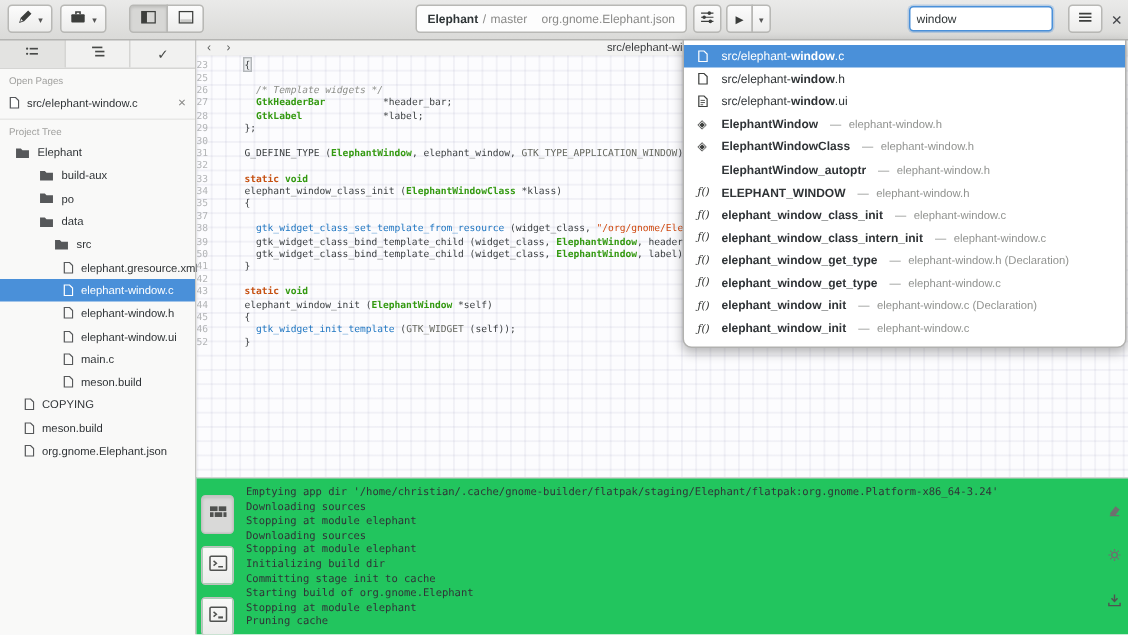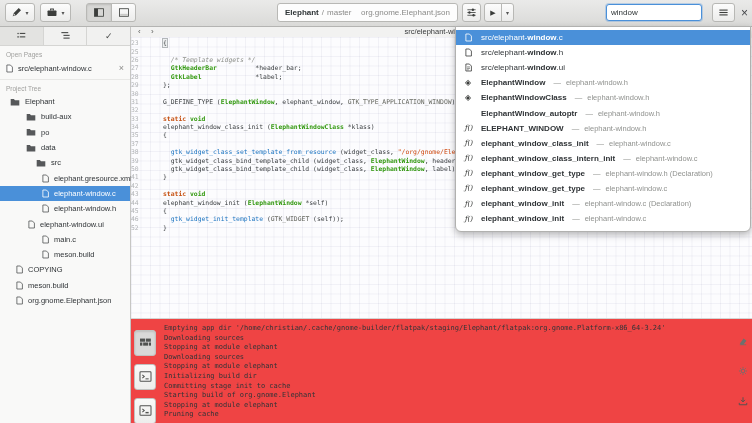--- a/index.html
+++ b/index.html
@@ -81,21 +81,21 @@
   .p-row.sel{background:#4a90d9;}
   .p-ic{width:16px;flex:none;display:flex;align-items:center;color:#3d3f3d;font-size:8px;}
   .p-ic.fn{font-size:7px;font-style:italic;font-family:"DejaVu Serif",serif;color:#2d2f2d;}
   .p-name{font-size:8px;color:#2f3336;white-space:nowrap;}
   .p-name b{font-weight:bold;}
   .p-row.sel .p-name,.p-row.sel .p-ic{color:#fff;}
   .p-dash{font-size:7.5px;color:#90928f;margin:0 5px 0 8px;}
   .p-loc{font-size:7.5px;color:#90928f;white-space:nowrap;}
 
   
-  .bottom{position:absolute;left:131px;right:0;top:318px;bottom:0;background:#ef4444;
+  .bottom{position:absolute;left:131px;right:0;top:318px;bottom:0;background:#22c55e;
     border-top:1px solid #d4d4d3;box-sizing:border-box;}
   .bp-tabs{position:absolute;left:3px;top:11px;display:flex;flex-direction:column;gap:8px;}
   .bp-tab{width:22px;height:26px;box-sizing:border-box;border:1px solid #c2c2c0;border-radius:3px;
     background:linear-gradient(#f9f9f8,#ededec);display:flex;align-items:center;justify-content:center;
     color:#505250;cursor:pointer;}
   .bp-tab.active{background:#d9d9d8;box-shadow:inset 0 1px 2px rgba(0,0,0,.12);}
   .bp-out{position:absolute;left:33px;top:5px;right:18px;margin:0;
     font-family:"DejaVu Sans Mono",monospace;font-size:7px;line-height:9.6px;color:#303437;}
   .bp-actions{position:absolute;right:4px;top:13px;display:flex;flex-direction:column;gap:12px;
     align-items:center;color:#6e706e;}
@@ -276,21 +276,21 @@
           <span class="t-lb">elephant-window.c</span>
         </div>
         <div class="tree-row" style="padding-left: 42px;">
           <span class="t-ic" style="color: rgb(86, 88, 90);">
             <svg width="7" height="9" viewBox="0 0 12 14">
               <path d="M1.5 1h6l3.5 3.5V13h-9.5z" fill="none" stroke="currentColor" stroke-width="1.4"></path>
             </svg>
           </span>
           <span class="t-lb">elephant-window.h</span>
         </div>
-        <div class="tree-row" style="padding-left: 28px;">
+        <div class="tree-row" style="padding-left: 42px;">
           <span class="t-ic" style="color: rgb(86, 88, 90);">
             <svg width="7" height="9" viewBox="0 0 12 14">
               <path d="M1.5 1h6l3.5 3.5V13h-9.5z" fill="none" stroke="currentColor" stroke-width="1.4"></path>
             </svg>
           </span>
           <span class="t-lb">elephant-window.ui</span>
         </div>
         <div class="tree-row" style="padding-left: 42px;">
           <span class="t-ic" style="color: rgb(86, 88, 90);">
             <svg width="7" height="9" viewBox="0 0 12 14">

